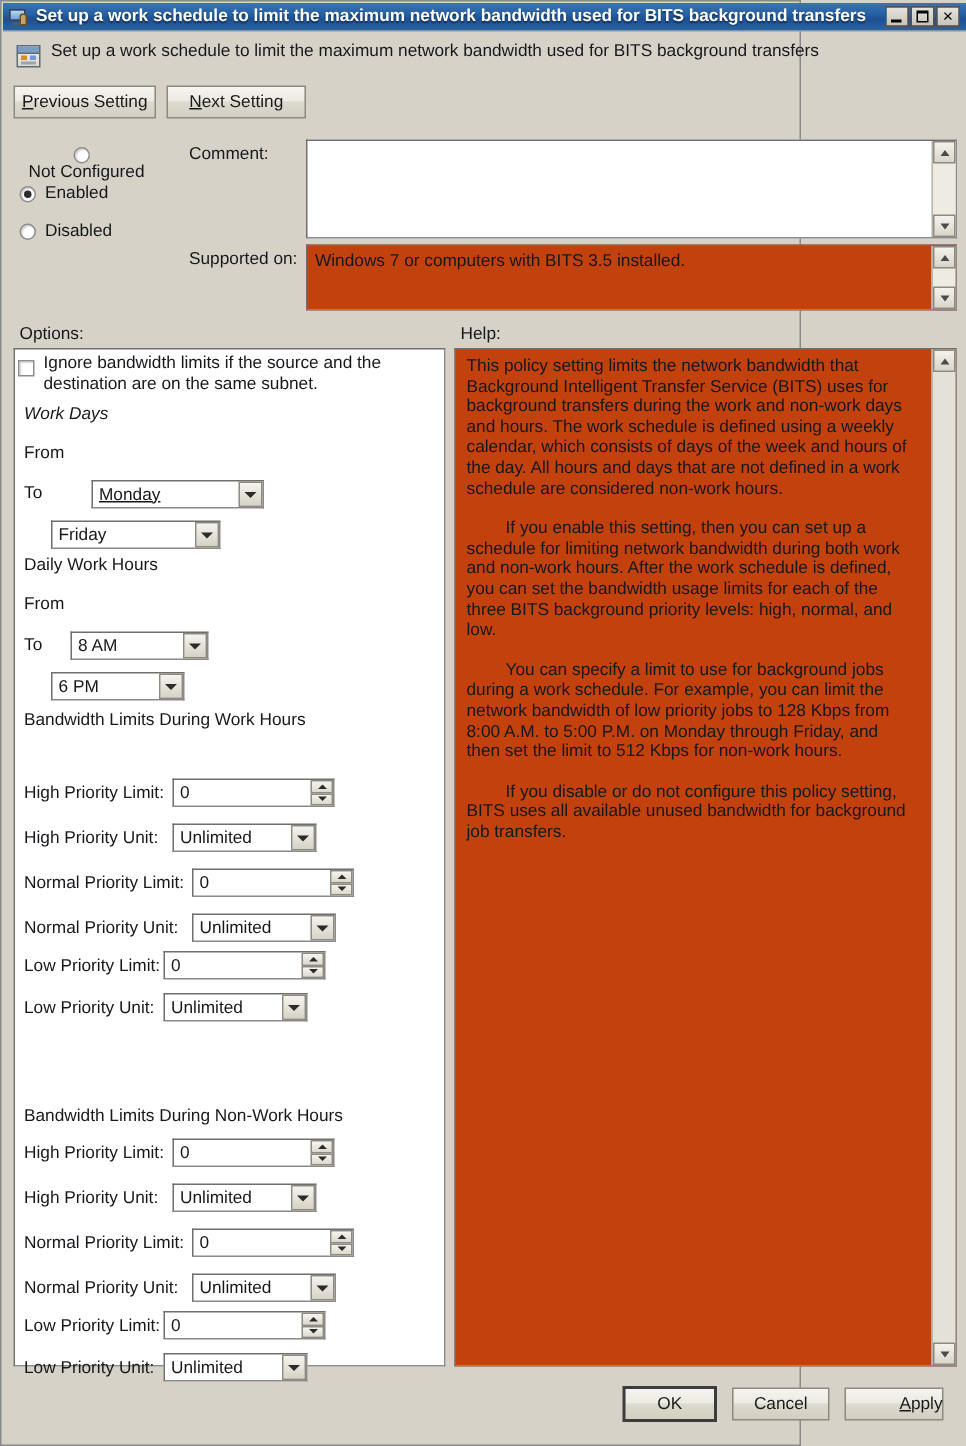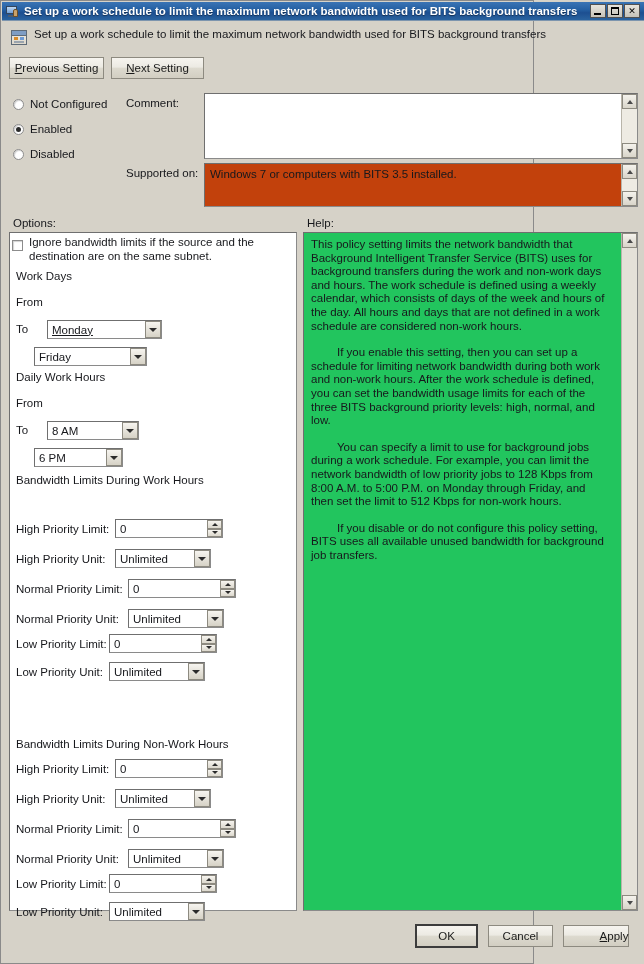--- a/index.html
+++ b/index.html
@@ -70,21 +70,21 @@
   
   .radio-row{position:absolute;display:flex;align-items:center;}
   .radio{
     width:11px;height:11px;border-radius:50%;
     background:#fff;border:1px solid #8c8c8c;
     box-shadow:inset 1px 1px 1px rgba(0,0,0,.18);
     box-sizing:border-box;position:relative;flex:0 0 auto;
   }
   .radio.on::after{content:"";position:absolute;left:2px;top:2px;width:5px;height:5px;border-radius:50%;background:#2b2b2b;}
   .radio-row span{margin-left:6px;white-space:nowrap;}
-  #r-notconf{left:12px;top:97px;}
+  #r-notconf{left:12px;top:97px;flex-direction:column;}
   #r-enabled{left:12px;top:122px;}
   #r-disabled{left:12px;top:147px;}
   
   .lbl{position:absolute;white-space:nowrap;}
   #comment-label{left:125px;top:96px;}
   #supported-label{left:125px;top:166px;}
   .sunken{
     background:#ffffff;
     border:1px solid #8a8a8a;
     border-top-color:#6f6f6f;border-left-color:#6f6f6f;
@@ -104,35 +104,35 @@
   }
   .vscroll .sb.top{position:absolute;left:0;right:0;top:0;}
   .vscroll .sb.bot{position:absolute;left:0;right:0;bottom:0;}
   .arw{width:0;height:0;border-left:3.5px solid transparent;border-right:3.5px solid transparent;}
   .arw.up{border-bottom:4px solid #4a4a4a;}
   .arw.dn{border-top:4px solid #4a4a4a;}
   
   #options-label{left:12px;top:216px;}
   #help-label{left:306px;top:216px;}
   #options-pane{position:absolute;left:8px;top:231px;width:288px;height:679px;background:#ffffff;}
-  #help-pane{position:absolute;left:302px;top:231px;width:335px;height:679px;background:#22c55e;}
+  #help-pane{position:absolute;left:302px;top:231px;width:335px;height:679px;background:#c2410c;}
   #help-pane .vscroll{background:#e4e1d8;}
   #help-text{position:absolute;left:7px;top:5px;width:300px;font-size:11.5px;line-height:13.6px;color:#17181c;}
   #help-text p{margin:0 0 13px 0;text-indent:26px;}
   #help-text p.first{text-indent:0;}
   
   .opt{position:absolute;}
   .cb{
     width:11px;height:11px;background:#fff;border:1px solid #8c8c8c;
     box-shadow:inset 1px 1px 1px rgba(0,0,0,.18);box-sizing:border-box;
   }
   #subnet-cb{left:11px;top:239px;}
   #subnet-text{left:28px;top:234px;width:245px;line-height:14px;}
   .sect{font-size:11.5px;white-space:nowrap;}
-  #wd-title{left:15px;top:269px;}
+  #wd-title{left:15px;top:269px;font-style:italic;}
   #wd-from-lbl{left:15px;top:295px;}
   #wd-to-lbl{left:15px;top:322px;}
   #dwh-title{left:15px;top:370px;}
   #dwh-from-lbl{left:15px;top:396px;}
   #dwh-to-lbl{left:15px;top:423px;}
   #bw-work-title{left:15px;top:473px;}
   .combo{
     position:absolute;height:19px;background:#ffffff;
     border:1px solid #8a8a8a;border-top-color:#6f6f6f;border-left-color:#6f6f6f;
     box-sizing:border-box;display:flex;align-items:center;
@@ -247,21 +247,21 @@
   <div class="lbl" id="options-label">Options:</div>
   <div class="lbl" id="help-label">Help:</div>
 
   <div class="sunken" id="options-pane"></div>
 
   <div class="cb opt" id="subnet-cb"></div>
   <div class="opt" id="subnet-text">Ignore bandwidth limits if the source and the destination are on the same subnet.</div>
 
   <div class="opt sect" id="wd-title">Work Days</div>
   <div class="rowlbl" id="wd-from-lbl">From</div>
-  <div class="combo" style="left:46px;top:319px;width:115px;text-decoration:underline;">
+  <div class="combo" style="left:60px;top:319px;width:115px;text-decoration:underline;">
     <span class="val">Monday</span>
     <span class="drop">
         <i></i>
       </span>
   </div>
   <div class="rowlbl" id="wd-to-lbl">To</div>
   <div class="combo" style="left:33px;top:346px;width:113px;">
     <span class="val">Friday</span>
     <span class="drop">
         <i></i>

